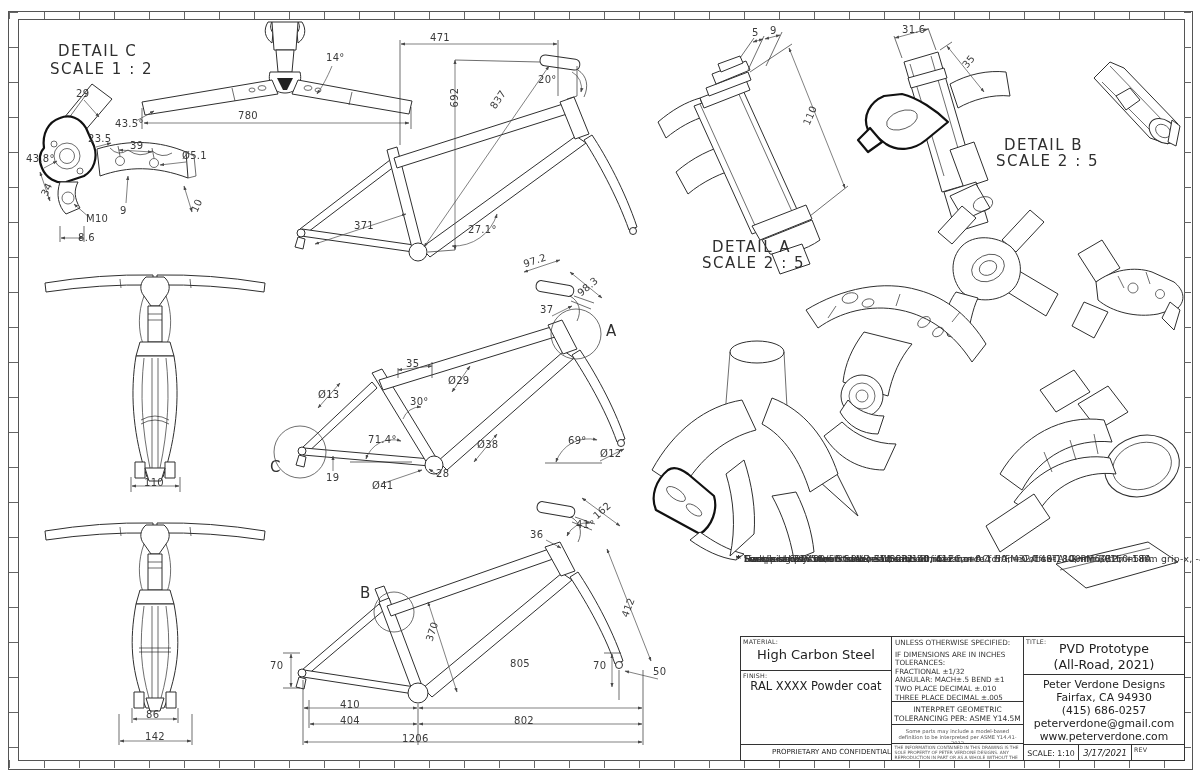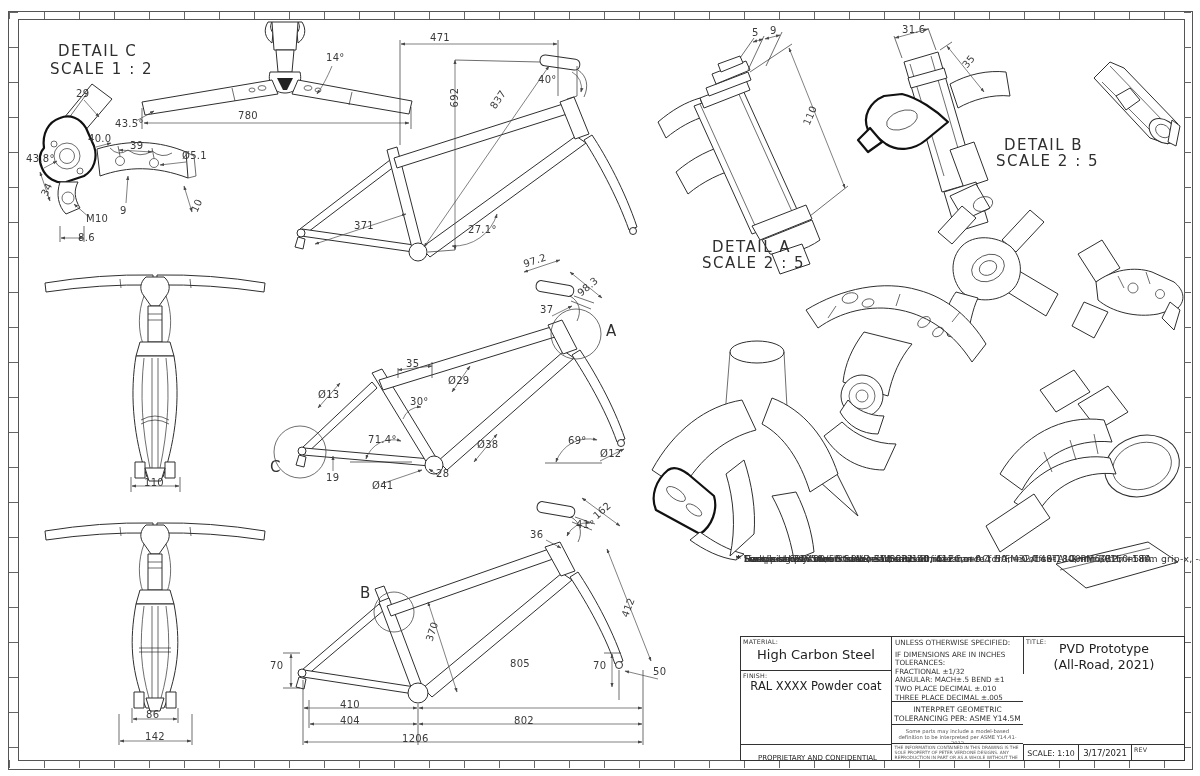--- a/index.html
+++ b/index.html
@@ -347,37 +347,37 @@
   <span class="cap" style="left:702px;top:254px">SCALE 2 : 5</span>
   <span class="cap" style="left:1004px;top:136px">DETAIL B</span>
   <span class="cap" style="left:996px;top:152px">SCALE 2 : 5</span>
 
   <span class="co" style="left:606px;top:322px">A</span>
   <span class="co" style="left:360px;top:584px">B</span>
   <span class="co" style="left:270px;top:458px">C</span>
 
   <span class="dim" style="left:76px;top:88px">29</span>
   <span class="dim" style="left:115px;top:118px">43.5°</span>
-  <span class="dim" style="left:88px;top:133px">40.0</span>
+  <span class="dim" style="left:88px;top:133px">23.5</span>
   <span class="dim" style="left:130px;top:140px">39</span>
   <span class="dim" style="left:182px;top:150px">Ø5.1</span>
   <span class="dim" style="left:26px;top:153px">43.8°</span>
   <span class="dim" style="left:40px;top:184px;transform:rotate(-65deg)">34</span>
   <span class="dim" style="left:120px;top:205px">9</span>
   <span class="dim" style="left:190px;top:200px;transform:rotate(-65deg)">10</span>
   <span class="dim" style="left:86px;top:213px">M10</span>
   <span class="dim" style="left:78px;top:232px">8.6</span>
 
   <span class="dim" style="left:238px;top:110px">780</span>
   <span class="dim" style="left:326px;top:52px">14°</span>
 
   <span class="dim" style="left:430px;top:32px">471</span>
   <span class="dim" style="left:444px;top:92px;transform:rotate(-90deg)">692</span>
   <span class="dim" style="left:488px;top:94px;transform:rotate(-56deg)">837</span>
-  <span class="dim" style="left:538px;top:74px">40°</span>
+  <span class="dim" style="left:538px;top:74px">20°</span>
   <span class="dim" style="left:354px;top:220px">371</span>
   <span class="dim" style="left:468px;top:224px">27.1°</span>
 
   <span class="dim" style="left:523px;top:255px;transform:rotate(-18deg)">97.2</span>
   <span class="dim" style="left:576px;top:281px;transform:rotate(-40deg)">98.3</span>
   <span class="dim" style="left:540px;top:304px">37</span>
   <span class="dim" style="left:406px;top:358px">35</span>
   <span class="dim" style="left:448px;top:375px">Ø29</span>
   <span class="dim" style="left:318px;top:389px">Ø13</span>
   <span class="dim" style="left:410px;top:396px">30°</span>
@@ -427,21 +427,21 @@
 
     <div class="cell c-edge0 r-edge0" style="left:0;top:0;width:150px;height:33px;">
       <span class="lab">MATERIAL:</span>
       <span class="val" style="top:10px;font-size:13px;">High Carbon Steel</span>
     </div>
     <div class="cell c-edge0" style="left:0;top:33px;width:150px;height:28px;">
       <span class="lab">FINISH:</span>
       <span class="val" style="top:8px;font-size:11.5px;">RAL XXXX Powder coat</span>
     </div>
     <div class="cell c-edge0" style="left:0;top:107px;width:150px;height:16px;">
-      <span class="val" style="top:9px;font-size:7px;text-align:center;padding-left:3px;box-sizing:border-box;">PROPRIETARY AND CONFIDENTIAL</span>
+      <span class="val" style="top:3px;font-size:7px;text-align:right;padding-left:3px;box-sizing:border-box;">PROPRIETARY AND CONFIDENTIAL</span>
     </div>
 
     <div class="cell r-edge0" style="left:150px;top:0;width:132px;height:64px;font-size:7.2px;color:#333;padding:2px 3px;line-height:8.6px;">
       <div>UNLESS OTHERWISE SPECIFIED:</div>
       <div style="height:3px;"></div>
       <div>IF DIMENSIONS ARE IN INCHES</div>
       <div>TOLERANCES:</div>
       <div>FRACTIONAL ±1/32</div>
       <div>ANGULAR: MACH±.5   BEND ±1</div>
       <div>TWO PLACE DECIMAL    ±.010</div>
@@ -456,24 +456,31 @@
     </div>
     <div class="cell" style="left:150px;top:106px;width:132px;height:17px;">
       <span class="tiny" style="top:1px;font-size:4.4px;text-align:left;">THE INFORMATION CONTAINED IN THIS DRAWING IS THE SOLE PROPERTY OF PETER VERDONE DESIGNS. ANY REPRODUCTION IN PART OR AS A WHOLE WITHOUT THE WRITTEN PERMISSION OF PETER VERDONE DESIGNS IS PROHIBITED.</span>
     </div>
 
     <div class="cell r-edge0" style="left:282px;top:0;width:161px;height:37px;">
       <span class="lab">TITLE:</span>
       <span class="val" style="top:4px;font-size:12.5px;">PVD Prototype</span>
       <span class="val" style="top:20px;font-size:12.5px;">(All-Road, 2021)</span>
     </div>
+    <div class="cell" style="left:282px;top:37px;width:161px;height:70px;text-align:center;font-size:10.8px;color:#222;padding-top:3px;line-height:13px;">
+      <div>Peter Verdone Designs</div>
+      <div>Fairfax, CA 94930</div>
+      <div>(415) 686-0257</div>
+      <div>peterverdone@gmail.com</div>
+      <div>www.peterverdone.com</div>
+    </div>
     <div class="cell" style="left:282px;top:107px;width:55px;height:16px;">
       <span class="val" style="top:4px;font-size:7.8px;">SCALE: 1:10</span>
     </div>
     <div class="cell" style="left:337px;top:107px;width:53px;height:16px;">
-      <span class="val" style="top:3px;font-size:8.5px;">3/17/2021</span>
+      <span class="val" style="top:3px;font-size:8.5px;font-style:italic;">3/17/2021</span>
     </div>
     <div class="cell" style="left:390px;top:107px;width:53px;height:16px;">
       <span class="lab">REV</span>
     </div>
   </div>
 
 </div>
 
 </body></html>

